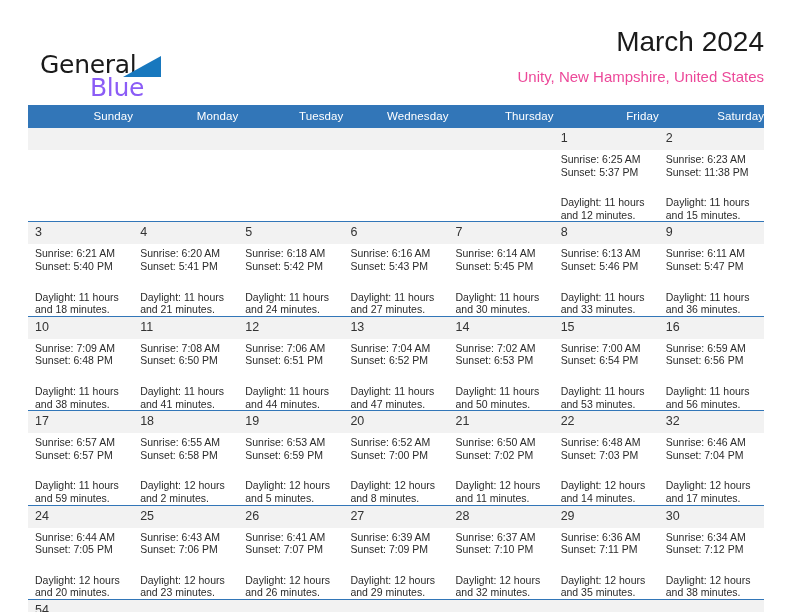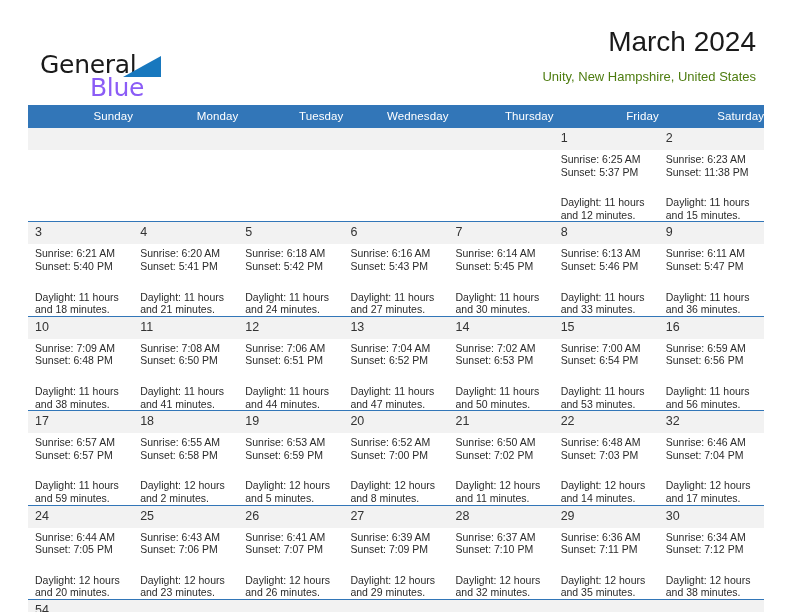--- a/index.html
+++ b/index.html
@@ -62,33 +62,33 @@
     top: 6px;
     width: 0;
     height: 0;
     border-style: solid;
     border-width: 0 0 21px 38px;
     border-color: transparent transparent #1878be transparent;
   }
 
   .title-block {
     position: absolute;
-    right: 8px;
+    right: 0;
     top: 0;
     text-align: right;
   }
   .cal-title {
     font-size: 28px;
     color: #1a1a1a;
     line-height: 36px;
     white-space: nowrap;
   }
   .cal-subtitle {
-    font-size: 13px;
-    color: #4d7c0f;
+    font-size: 15px;
+    color: #ec4899;
     line-height: 22px;
     margin-top: 6px;
     white-space: nowrap;
   }
 
   
   .calendar {
     position: absolute;
     left: 28px;
     top: 105px;

